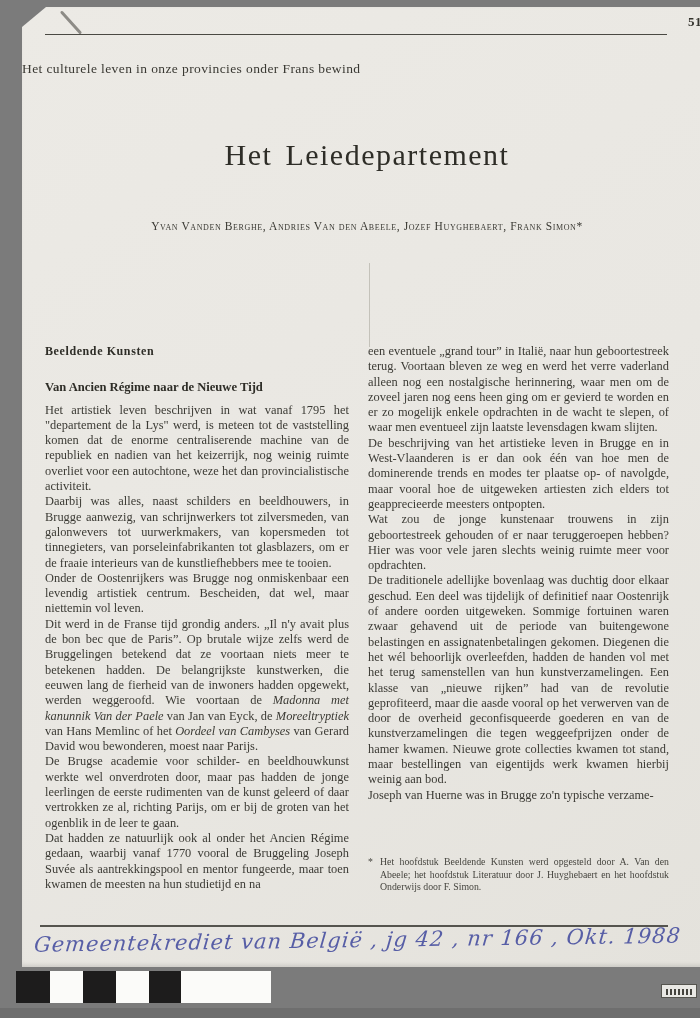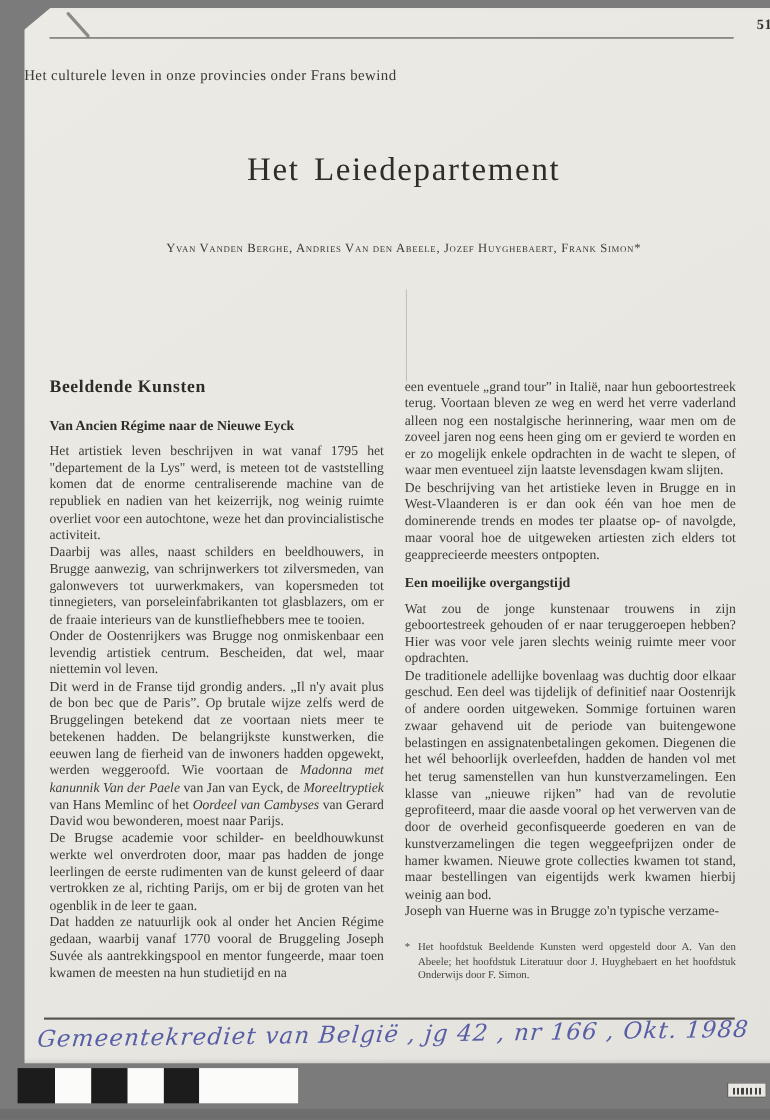--- a/index.html
+++ b/index.html
@@ -77,21 +77,21 @@
     position: absolute;
     top: 337px;
     color: #3b3a34;
     font-size: 12.4px;
     line-height: 15.3px;
     text-align: justify;
   }
   .column-left  { left: 23px;  width: 304px; }
   .column-right { left: 346px; width: 301px; }
   .section-heading {
-    font-size: 16px;
+    font-size: 12px;
     color: #2e2d27;
     letter-spacing: 0.6px;
     margin: 0 0 21px 0;
     text-align: left;
   }
   .subheading {
     font-size: 12.6px;
     font-weight: bold;
     color: #2e2d27;
     margin: 0 0 7px 0;
@@ -174,33 +174,32 @@
   <div class="header-rule"></div>
   <div class="running-header">Het culturele leven in onze provincies onder Frans bewind</div>
 
   <h1 class="article-title" style="margin:0;font-weight:normal;">Het Leiedepartement</h1>
   <div class="authors">Yvan Vanden Berghe, Andries Van den Abeele, Jozef Huyghebaert, Frank Simon*</div>
 
   <div class="col-divider"></div>
 
   <div class="column column-left">
     <h2 class="section-heading">Beeldende Kunsten</h2>
-    <h3 class="subheading">Van Ancien Régime naar de Nieuwe Eyck</h3>
+    <h3 class="subheading">Van Ancien Régime naar de Nieuwe Tijd</h3>
     <p>Het artistiek leven beschrijven in wat vanaf 1795 het "departement de la Lys" werd, is meteen tot de vaststelling komen dat de enorme centraliserende machine van de republiek en nadien van het keizerrijk, nog weinig ruimte overliet voor een autochtone, weze het dan provincialistische activiteit.</p>
     <p>Daarbij was alles, naast schilders en beeldhouwers, in Brugge aanwezig, van schrijnwerkers tot zilversmeden, van galonwevers tot uurwerkmakers, van kopersmeden tot tinnegieters, van porseleinfabrikanten tot glasblazers, om er de fraaie interieurs van de kunstliefhebbers mee te tooien.</p>
     <p>Onder de Oostenrijkers was Brugge nog onmiskenbaar een levendig artistiek centrum. Bescheiden, dat wel, maar niettemin vol leven.</p>
     <p><span>Dit werd in de Franse tijd grondig anders. „Il n'y avait plus de bon bec que de Paris”. Op brutale wijze zelfs werd de Bruggelingen betekend dat ze voortaan niets meer te betekenen hadden. De belangrijkste kunstwerken, die eeuwen lang de fierheid van de inwoners hadden opgewekt, werden weggeroofd. Wie voortaan de </span><i>Madonna met kanunnik Van der Paele</i><span> van Jan van Eyck, de </span><i>Moreeltryptiek</i><span> van Hans Memlinc of het </span><i>Oordeel van Cambyses</i><span> van Gerard David wou bewonderen, moest naar Parijs.</span></p>
     <p>De Brugse academie voor schilder- en beeldhouwkunst werkte wel onverdroten door, maar pas hadden de jonge leerlingen de eerste rudimenten van de kunst geleerd of daar vertrokken ze al, richting Parijs, om er bij de groten van het ogenblik in de leer te gaan.</p>
     <p>Dat hadden ze natuurlijk ook al onder het Ancien Régime gedaan, waarbij vanaf 1770 vooral de Bruggeling Joseph Suvée als aantrekkingspool en mentor fungeerde, maar toen kwamen de meesten na hun studietijd en na</p>
   </div>
 
   <div class="column column-right">
     <p>een eventuele „grand tour” in Italië, naar hun geboortestreek terug. Voortaan bleven ze weg en werd het verre vaderland alleen nog een nostalgische herinnering, waar men om de zoveel jaren nog eens heen ging om er gevierd te worden en er zo mogelijk enkele opdrachten in de wacht te slepen, of waar men eventueel zijn laatste levensdagen kwam slijten.</p>
     <p>De beschrijving van het artistieke leven in Brugge en in West-Vlaanderen is er dan ook één van hoe men de dominerende trends en modes ter plaatse op- of navolgde, maar vooral hoe de uitgeweken artiesten zich elders tot geapprecieerde meesters ontpopten.</p>
-    <h3 class="subheading mid">Een moeilijke overgangstijd</h3>
     <p>Wat zou de jonge kunstenaar trouwens in zijn geboortestreek gehouden of er naar teruggeroepen hebben? Hier was voor vele jaren slechts weinig ruimte meer voor opdrachten.</p>
     <p>De traditionele adellijke bovenlaag was duchtig door elkaar geschud. Een deel was tijdelijk of definitief naar Oostenrijk of andere oorden uitgeweken. Sommige fortuinen waren zwaar gehavend uit de periode van buitengewone belastingen en assignatenbetalingen gekomen. Diegenen die het wél behoorlijk overleefden, hadden de handen vol met het terug samenstellen van hun kunstverzamelingen. Een klasse van „nieuwe rijken” had van de revolutie geprofiteerd, maar die aasde vooral op het verwerven van de door de overheid geconfisqueerde goederen en van de kunstverzamelingen die tegen weggeefprijzen onder de hamer kwamen. Nieuwe grote collecties kwamen tot stand, maar bestellingen van eigentijds werk kwamen hierbij weinig aan bod.</p>
     <p>Joseph van Huerne was in Brugge zo'n typische verzame-</p>
   </div>
 
   <div class="footnote">
     <span class="marker">*</span>
     <span class="fn-text">Het hoofdstuk Beeldende Kunsten werd opgesteld door A. Van den Abeele; het hoofdstuk Literatuur door J. Huyghebaert en het hoofdstuk Onderwijs door F. Simon.</span>
   </div>
 

